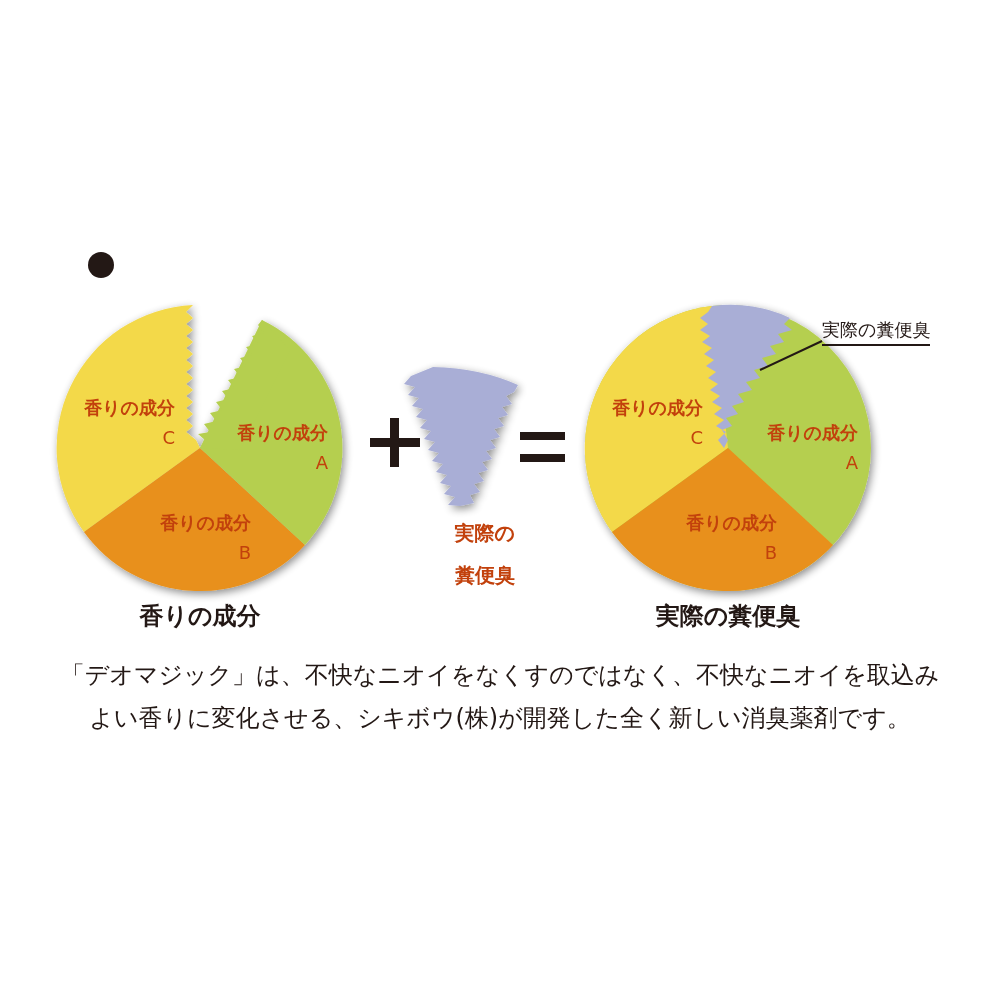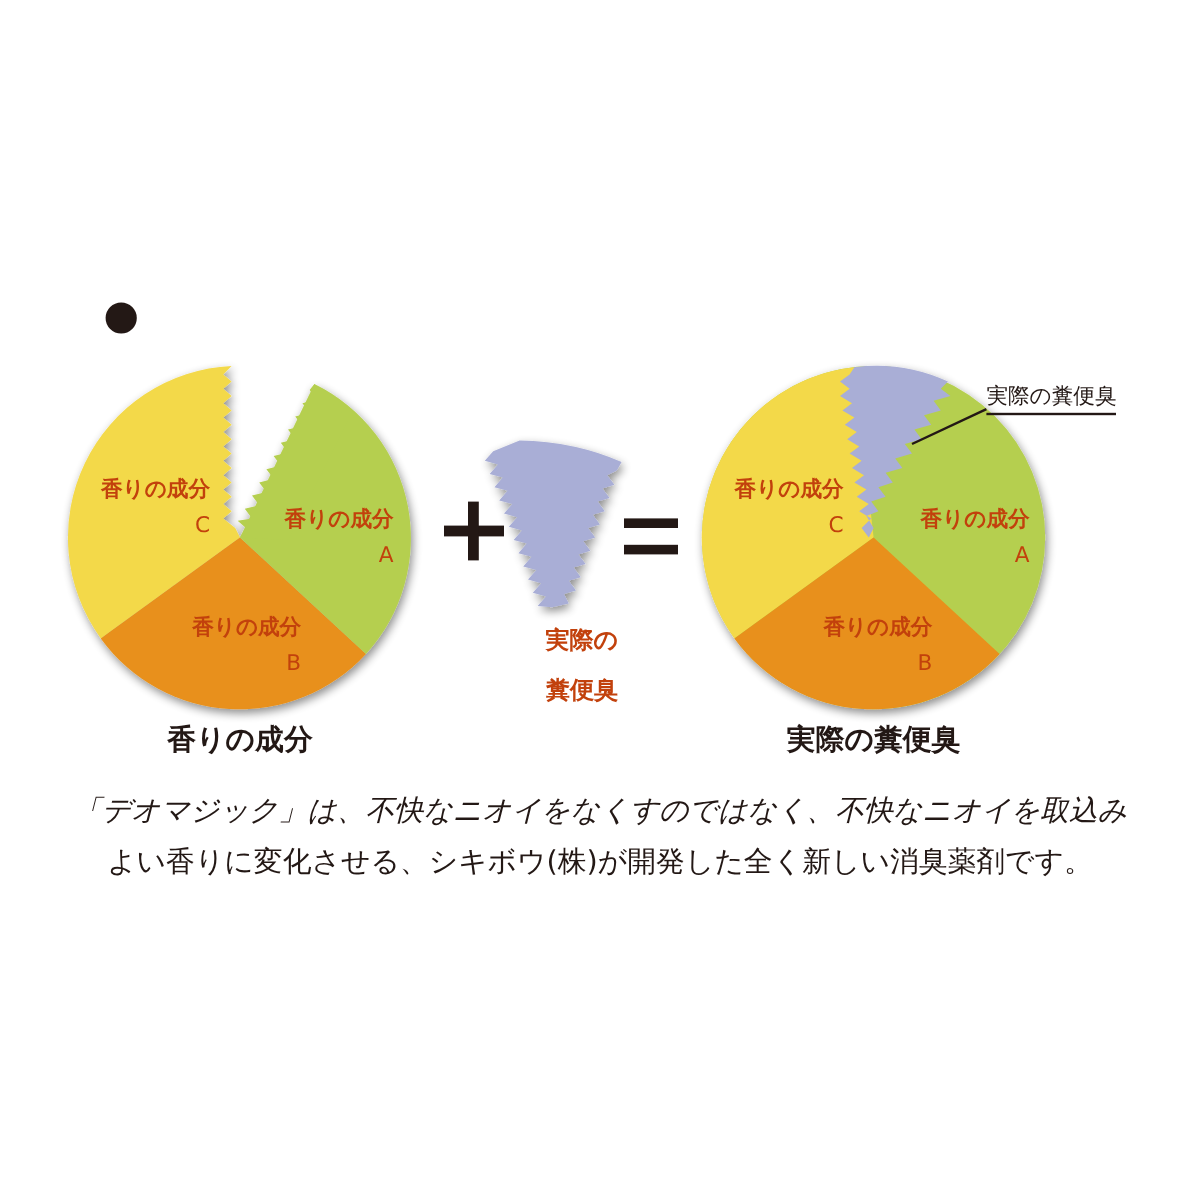--- a/index.html
+++ b/index.html
@@ -101,14 +101,14 @@
   <span>香りの成分</span>
   <span class="sub">A</span>
 </div>
 <div class="lbl" style="left:667px;top:508px;width:110px;">
   <span>香りの成分</span>
   <span class="sub">B</span>
 </div>
 <div class="callout" style="left:822px;top:318px;">実際の糞便臭</div>
 <div class="caption" style="left:618px;top:600px;width:220px;">実際の糞便臭</div>
 
-<div class="desc" style="top:656px;font-style:italic;">「デオマジック」は、不快なニオイをなくすのではなく、不快なニオイを取込み</div>
+<div class="desc" style="top:656px;">「デオマジック」は、不快なニオイをなくすのではなく、不快なニオイを取込み</div>
 <div class="desc" style="top:699px;">よい香りに変化させる、シキボウ(株)が開発した全く新しい消臭薬剤です。</div>
 
 </body></html>

